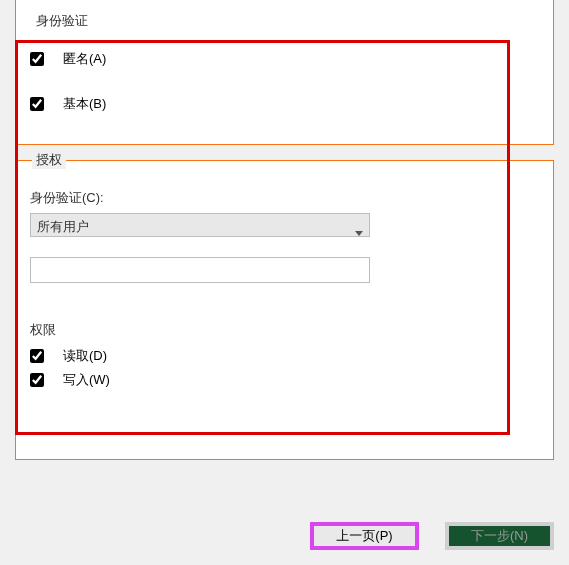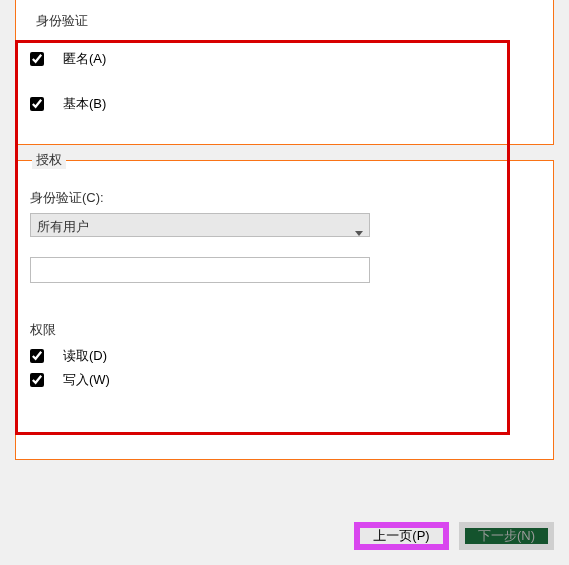--- a/index.html
+++ b/index.html
@@ -55,25 +55,26 @@
     width:340px;height:26px;
     background:#fff;border:1px solid #bdbdbd;
     box-sizing:border-box;padding:0 6px;font-size:13px;
   }
   .subhead{position:absolute;left:14px;color:#333}
   .buttons{
     position:absolute;right:15px;bottom:15px;
     display:flex;gap:10px;
   }
   .btn{
-    width:95px;height:28px;
-    border:6px solid #d946ef;background:#e9e9e9;
+    width:109px;height:28px;
+    border:4px solid #d946ef;background:#e9e9e9;
     display:flex;align-items:center;justify-content:center;
     font-size:13px;color:#000;cursor:pointer;
     box-sizing:border-box;
+    margin-left:16px;
   }
   .btn.disabled{color:#9a9a9a;border-color:#cfcfcf;background:#14532d;cursor:default}
 </style>
 </head>
 <body>
 
 <div id="card-auth" class="card">
   <div class="legend">身份验证</div>
   <div class="row" style="top:50px">
     <input type="checkbox" checked="" style="">

